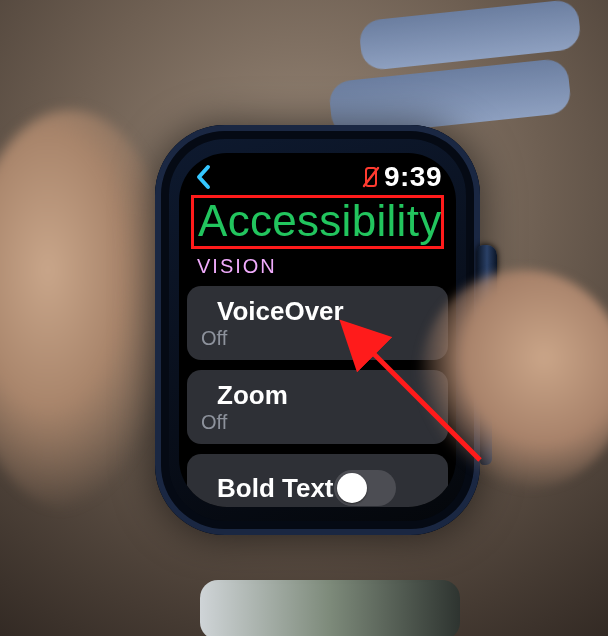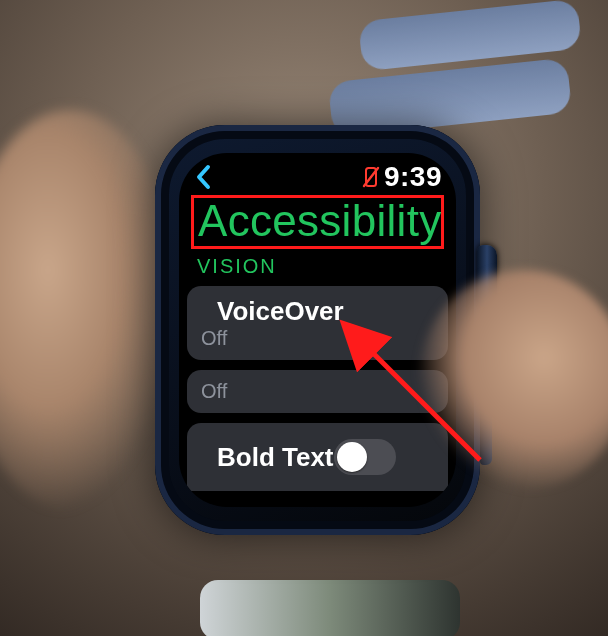--- a/index.html
+++ b/index.html
@@ -89,21 +89,21 @@
   .title{
     font-size:44px;
     font-weight:400;
     color:#22c55e;
     line-height:1.05;
     letter-spacing:.3px;
   }
 
   .section-header{
     font-size:20px;
-    color:#22c55e;
+    color:#f0abfc;
     letter-spacing:2px;
     margin:6px 4px 8px 10px;
     font-weight:500;
   }
 
   .cell{
     background:#2e3036;
     border-radius:14px;
     padding:10px 14px 10px 14px;
     margin:0 0 10px 0;
@@ -201,20 +201,21 @@
       </div>
 
       <div class="section-header">VISION</div>
 
       <div class="cell">
         <div class="label">VoiceOver</div>
         <div class="state">Off</div>
       </div>
 
       <div class="cell">
+        <div class="label">Zoom</div>
         <div class="state">Off</div>
       </div>
 
       <div class="cell toggle">
         <div class="label">Bold Text</div>
         <div class="switch"></div>
       </div>
 
     </div>
   </div>

